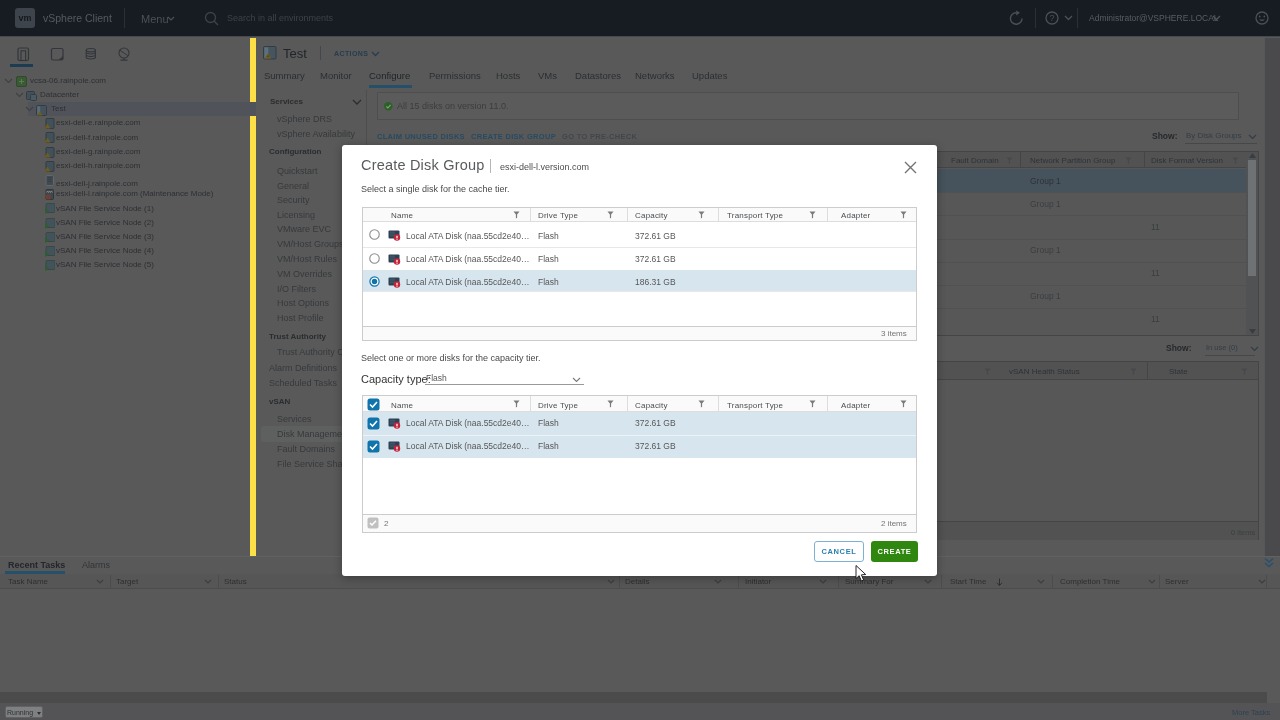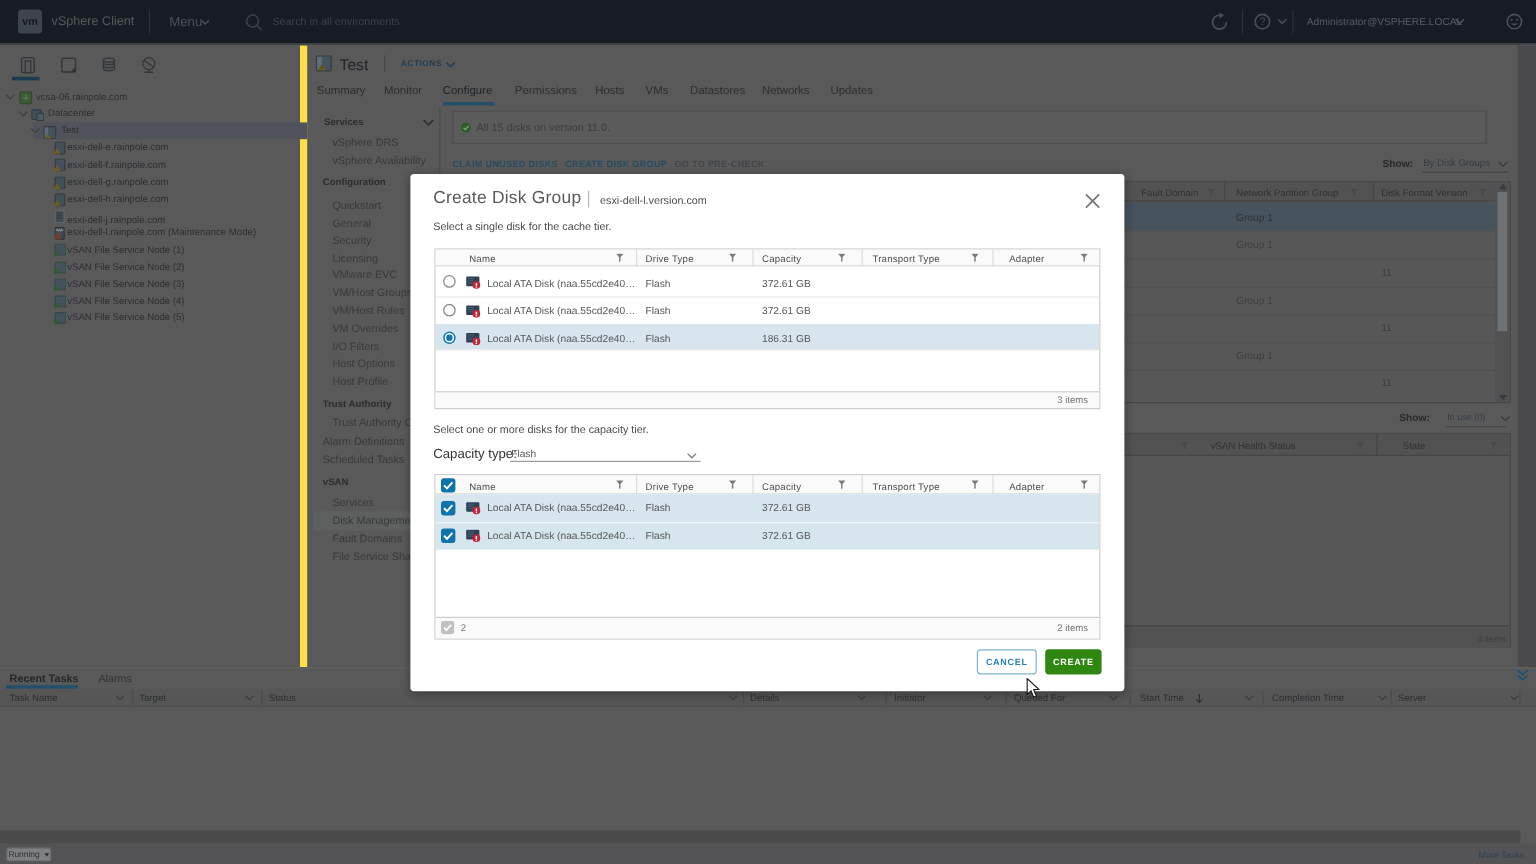--- a/index.html
+++ b/index.html
@@ -316,21 +316,21 @@
 <svg class="abs" style="left:1263px;top:557px;" width="12" height="12">
       <path d="M2 1.5 L6 5 L10 1.5 M2 6 L6 9.5 L10 6" stroke="#27516e" stroke-width="1.6" fill="none"></path>
     </svg>
 
 <div class="abs" style="left:0;top:574px;width:1280px;height:15px;background:#565656;border-bottom:1px solid #4c4c4c;"></div>
 <div class="abs thdr" style="left:8px;top:577px;">Task Name</div>
 <div class="abs thdr" style="left:116px;top:577px;">Target</div>
 <div class="abs thdr" style="left:224px;top:577px;">Status</div>
 <div class="abs thdr" style="left:625px;top:577px;">Details</div>
 <div class="abs thdr" style="left:745px;top:577px;">Initiator</div>
-<div class="abs thdr" style="left:845px;top:577px;">Queued For</div>
+<div class="abs thdr" style="left:845px;top:577px;">Summary For</div>
 <div class="abs thdr" style="left:950px;top:577px;">Start Time</div>
 <svg class="abs" style="left:996px;top:578px;" width="7" height="9">
       <path d="M3.5 0.5 V7 M1 4.8 L3.5 7.5 L6 4.8" stroke="#2b2f33" stroke-width="1" fill="none"></path>
     </svg>
 <div class="abs thdr" style="left:1060px;top:577px;">Completion Time</div>
 <div class="abs thdr" style="left:1165px;top:577px;">Server</div>
 <svg class="abs" style="left:96px;top:579px;" width="8" height="6">
       <path d="M1 1 L4 4 L7 1" stroke="#3a3e42" stroke-width="1.1" fill="none"></path>
     </svg>
 <svg class="abs" style="left:204px;top:579px;" width="8" height="6">

